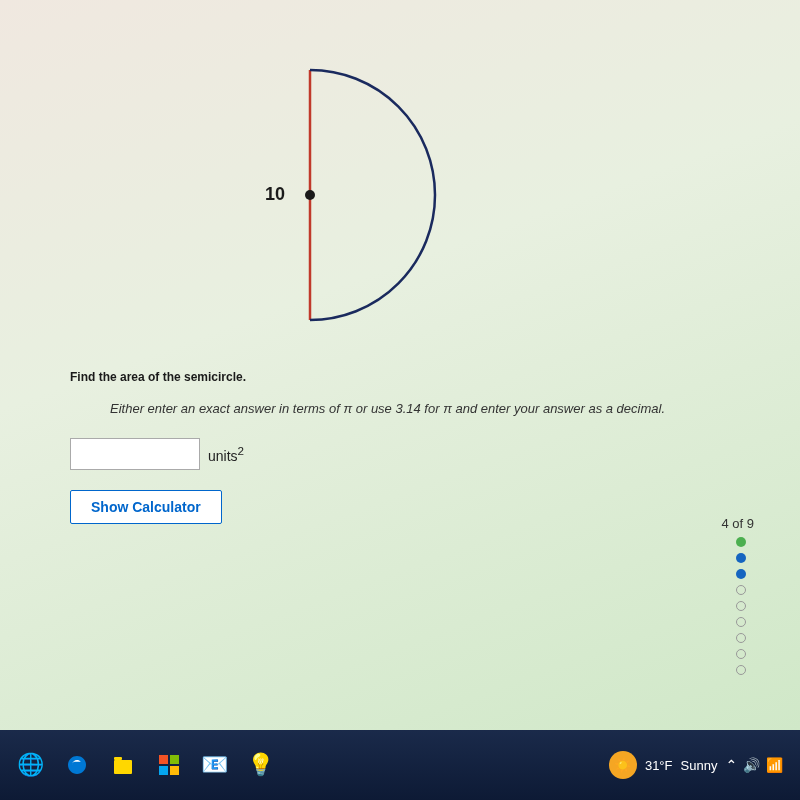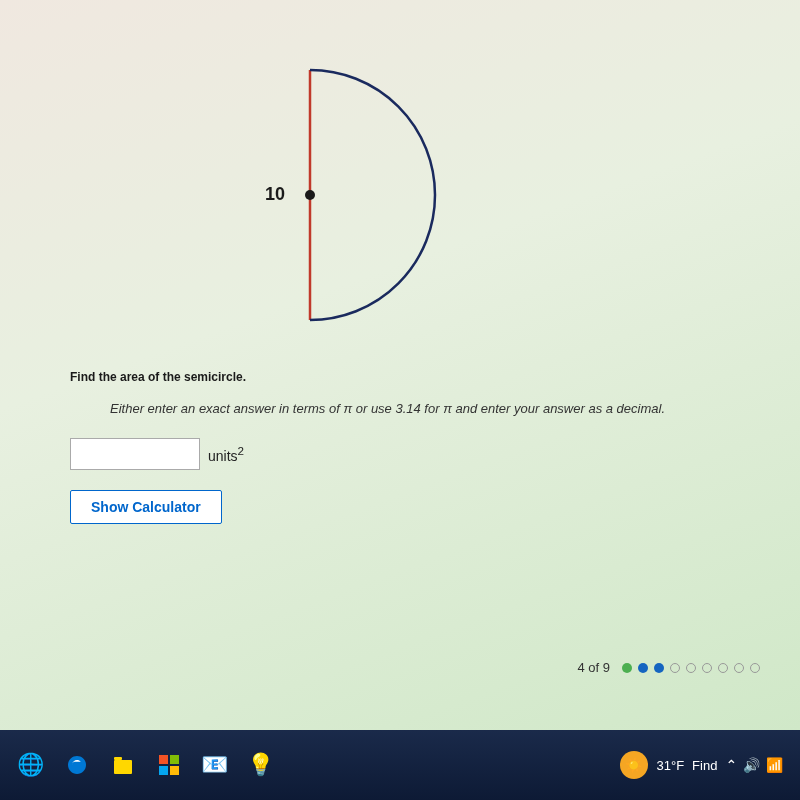--- a/index.html
+++ b/index.html
@@ -91,20 +91,21 @@
     }
 
     
     .progress-area {
       position: absolute;
       bottom: 55px;
       right: 40px;
       display: flex;
       align-items: center;
       gap: 6px;
+      flex-direction: column;
     }
 
     .progress-text {
       font-size: 13px;
       color: #333;
       margin-right: 6px;
     }
 
     .dot {
       width: 10px;
@@ -244,20 +245,20 @@
       <rect x="2" y="13" width="9" height="9" fill="#05a6f0"></rect>
       <rect x="13" y="13" width="9" height="9" fill="#ffba08"></rect>
     </svg>
   </div>
   <div class="taskbar-icon">📧</div>
   <div class="taskbar-icon">💡</div>
 
   <div class="taskbar-right">
     <div class="weather-icon">☀️</div>
     <span>31°F</span>
-    <span>Find</span>
+    <span>Sunny</span>
     <div class="system-icons">
       <span>⌃</span>
       <span>🔊</span>
       <span>📶</span>
     </div>
   </div>
 </div>
 
 </body></html>

